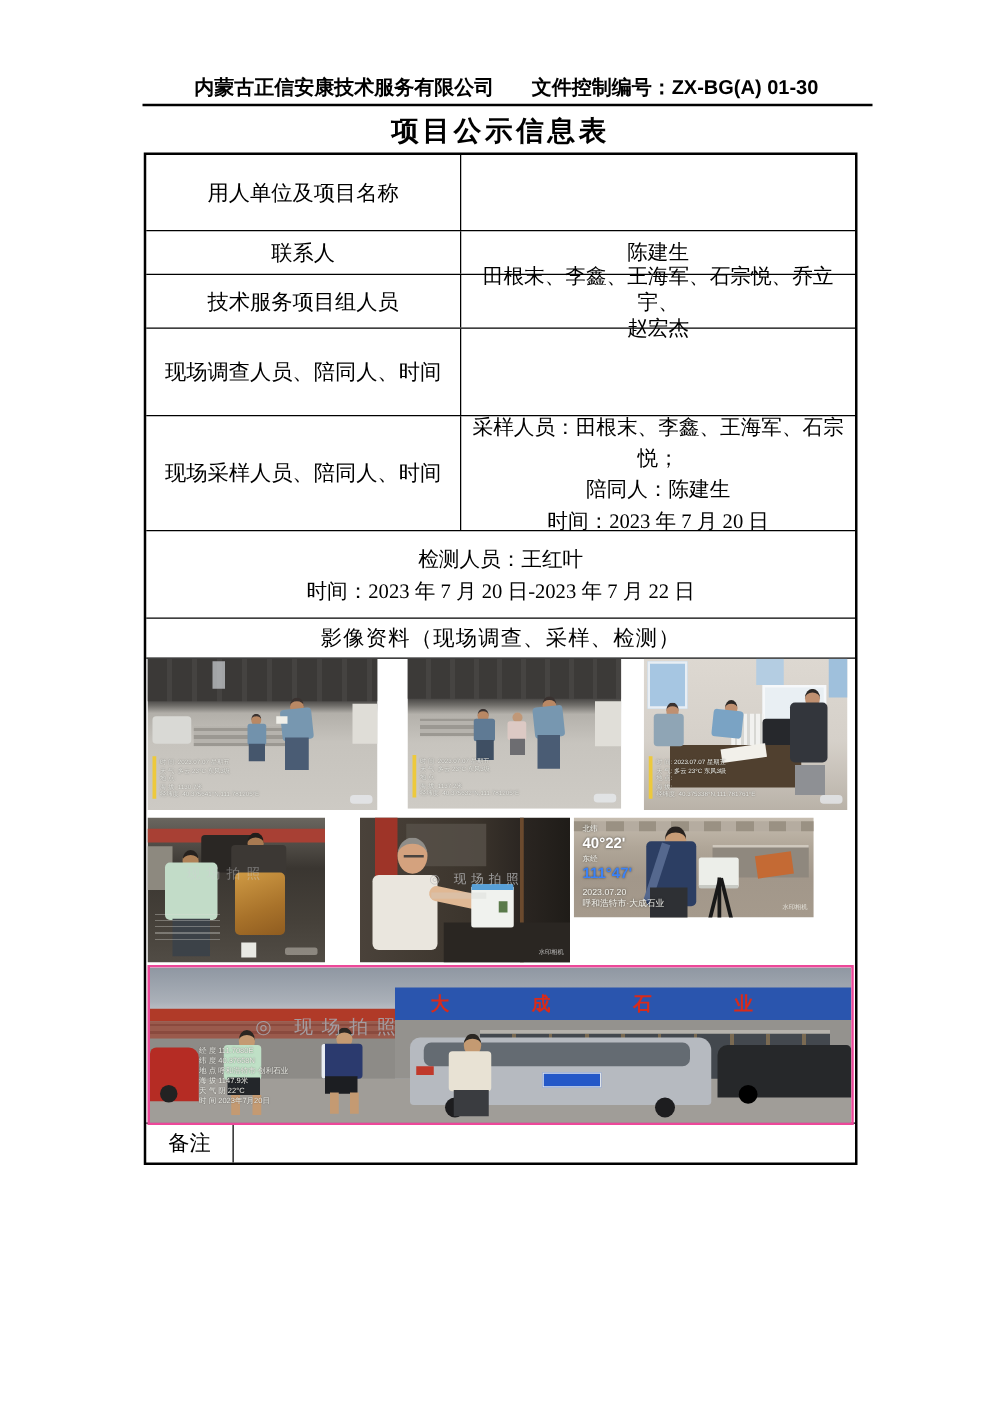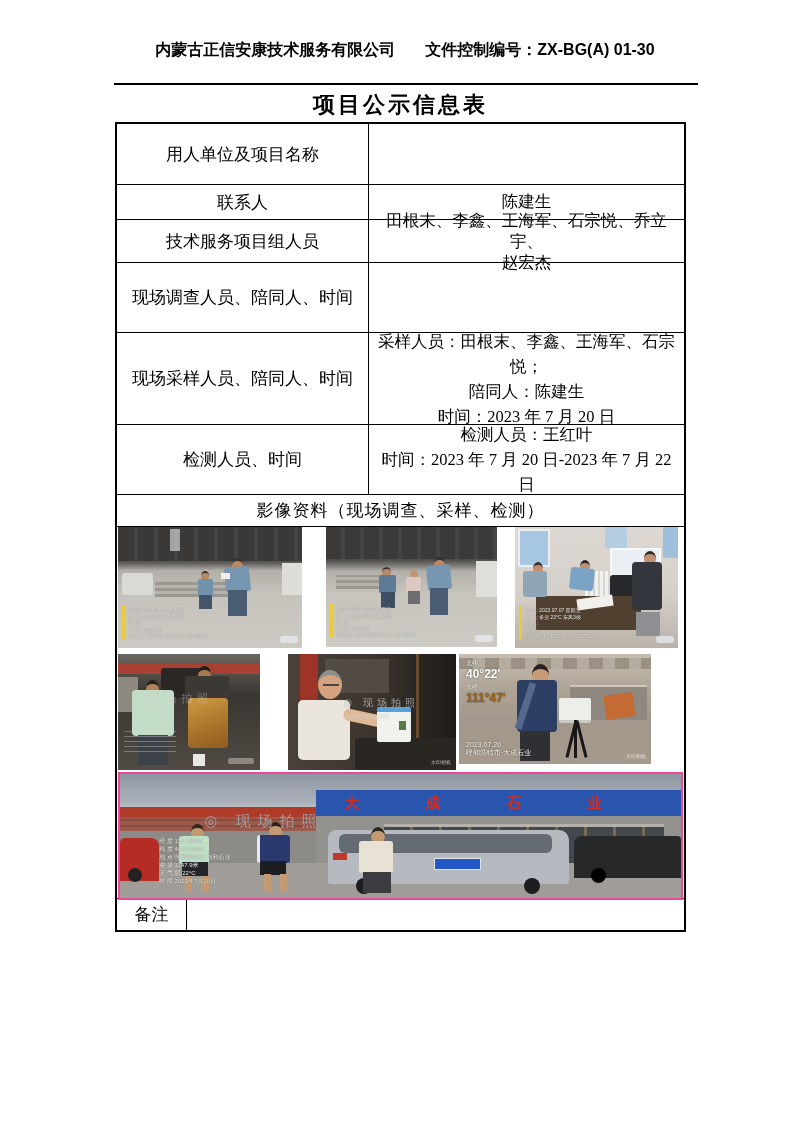--- a/index.html
+++ b/index.html
@@ -1,19 +1,19 @@
 <!DOCTYPE html>
 <html><head>
 <meta charset="utf-8">
 <style>
   html,body{margin:0;padding:0;background:#888;}
   .page{position:relative;width:800px;height:1131px;background:#fff;margin:0 auto;overflow:hidden;
         font-family:"Liberation Serif","DejaVu Serif",serif;color:#000;}
   
-  .hdr{position:absolute;left:110px;top:40px;width:590px;display:flex;justify-content:center;gap:30px;
+  .hdr{position:absolute;left:110px;top:60px;width:590px;display:flex;justify-content:center;gap:30px;
        font-family:"Liberation Sans","DejaVu Sans",sans-serif;font-weight:700;font-size:16px;}
   .rule{position:absolute;left:114px;top:83px;width:584px;height:2px;background:#000;}
   .title{position:absolute;left:115px;top:90px;width:571px;text-align:center;font-size:22px;font-weight:700;
          letter-spacing:3px;font-family:"Liberation Sans","DejaVu Sans",sans-serif;}
   
   .tbl{position:absolute;left:115px;top:122px;width:571px;border:2px solid #000;box-sizing:border-box;}
   .tr{display:flex;border-top:1px solid #000;box-sizing:border-box;}
   .tr.first{border-top:none;}
   .td-l{width:252px;border-right:1.5px solid #000;display:flex;align-items:center;justify-content:center;
         text-align:center;font-size:17px;box-sizing:border-box;}
@@ -69,21 +69,20 @@
     </div>
 
     <div class="tr" style="height:92px">
       <div class="td-l">现场采样人员、陪同人、时间</div>
       <div class="td-v" style="line-height:25px">采样人员：田根末、李鑫、王海军、石宗悦；
 陪同人：陈建生
 时间：2023 年 7 月 20 日</div>
     </div>
 
     <div class="tr" style="height:70px">
-      <div class="td-l">检测人员、时间</div>
       <div class="td-v" style="line-height:25px">检测人员：王红叶
 时间：2023 年 7 月 20 日-2023 年 7 月 22 日</div>
     </div>
 
     <div class="tr" style="height:32px">
       <div class="mediahdr">影像资料（现场调查、采样、检测）</div>
     </div>
 
     <div class="tr" style="height:372px">
       <div class="photocell">
@@ -187,37 +186,37 @@
           <div class="abs" style="left:21%;top:26%;width:16px;height:2px;background:#4a4440"></div>
           <div class="abs" style="left:6%;top:40%;width:52px;height:60px;background:#eae6de;border-radius:5px"></div>
           <div class="abs" style="left:33%;top:50%;width:42px;height:12px;background:#e0b894;border-radius:6px;transform:rotate(12deg)"></div>
           <div class="abs" style="left:53%;top:46%;width:34px;height:30px;background:#f0f2ee;border-radius:2px;border-top:5px solid #58a0d8"></div>
           <div class="abs" style="left:66%;top:58%;width:7px;height:9px;background:#5a7a4a"></div>
           <div class="stamp" style="left:33%;top:36%;font-size:10px;letter-spacing:4px;color:#b9babc;opacity:.8">◎ 现场拍照</div>
           <div class="abs" style="left:34%;top:52%;width:44px;height:5px;background:rgba(210,210,204,.3)"></div>
           <div class="stamp" style="right:5px;bottom:5px;font-size:5px;color:#e8e8e8;opacity:.75">水印相机</div>
         </div>
 
-        <div class="ph" style="left:342px;top:127px;width:192px;height:110px">
+        <div class="ph" style="left:342px;top:127px;width:192px;height:80px">
           <div class="abs" style="left:0;top:0;right:0;bottom:0;background:linear-gradient(180deg,#c6bdb0 0%,#b0a698 30%,#a2978a 60%,#a59a8c 100%)"></div>
           <div class="abs" style="left:0;top:4%;width:100%;height:10%;background:repeating-linear-gradient(90deg,#9a9183 0 14px,#b5aca0 14px 26px)"></div>
           <div class="abs" style="left:58%;top:28%;width:40%;height:30%;background:#8f887e;border-top:2px solid #cfc8bd"></div>
           <div class="abs" style="left:76%;top:36%;width:15%;height:22%;background:#c46a34;transform:rotate(-8deg)"></div>
           <div class="head" style="left:38%;top:9%;width:17px;height:17px;background:#c89c76;border-top:5px solid #27221f"></div>
           <div class="abs" style="left:30%;top:24%;width:40px;height:52px;background:#2c3e63;border-radius:4px"></div>
           <div class="abs" style="left:33%;top:25%;width:7px;height:48px;background:#55688e;transform:rotate(18deg)"></div>
           <div class="abs" style="left:32%;top:70%;width:30px;height:30px;background:#2e3034"></div>
           <div class="abs" style="left:52%;top:40%;width:32px;height:22px;background:#eceee9;border-radius:2px;border-bottom:3px solid #c8cac4"></div>
           <div class="abs" style="left:60%;top:60%;width:3px;height:38px;background:#181818"></div>
           <div class="abs" style="left:58%;top:60%;width:3px;height:38px;background:#181818;transform:rotate(14deg)"></div>
           <div class="abs" style="left:63%;top:60%;width:3px;height:38px;background:#181818;transform:rotate(-14deg)"></div>
           <div class="stamp" style="left:7px;top:5px;font-size:6px;color:#f4f4ee;text-shadow:0 0 2px rgba(0,0,0,.6)">北纬</div>
           <div class="stamp" style="left:7px;top:13px;font-size:12px;font-weight:700;color:#fff;text-shadow:0 0 2px rgba(0,0,0,.6)">40°22'</div>
           <div class="stamp" style="left:7px;top:29px;font-size:6px;color:#f4f4ee;text-shadow:0 0 2px rgba(0,0,0,.6)">东经</div>
-          <div class="stamp" style="left:7px;top:37px;font-size:12px;font-weight:700;color:#a16207;text-shadow:0 0 2px rgba(0,0,0,.6)">111°47'</div>
+          <div class="stamp" style="left:7px;top:37px;font-size:12px;font-weight:700;color:#3b82f6;text-shadow:0 0 2px rgba(0,0,0,.6)">111°47'</div>
           <div class="stamp" style="left:7px;bottom:16px;font-size:7px;color:#f4f4ee;text-shadow:0 0 2px rgba(0,0,0,.6)">2023.07.20</div>
           <div class="stamp" style="left:7px;bottom:6px;font-size:7px;color:#f4f4ee;text-shadow:0 0 2px rgba(0,0,0,.6)">呼和浩特市·大成石业</div>
           <div class="stamp" style="right:5px;bottom:5px;font-size:5px;color:#f0f0ea;opacity:.8">水印相机</div>
         </div>
 
         <div class="ph" style="left:1px;top:245px;width:561px;height:124px;border:2px solid #ec4899">
           <div class="abs" style="left:0;top:0;right:0;bottom:0;background:linear-gradient(180deg,#8f97a2 0%,#aab0b8 22%,#c2c6cb 30%,#b9bcc0 32%)"></div>
           <div class="abs" style="left:0;top:30%;width:100%;height:42%;background:#94928e"></div>
           <div class="abs" style="left:35%;top:13%;width:65%;height:21%;background:#2a55ae;display:flex;align-items:center">
             <span style="color:#d92b1a;font-weight:700;font-size:15px;letter-spacing:66px;padding-left:28px;white-space:nowrap">大成石业</span>

